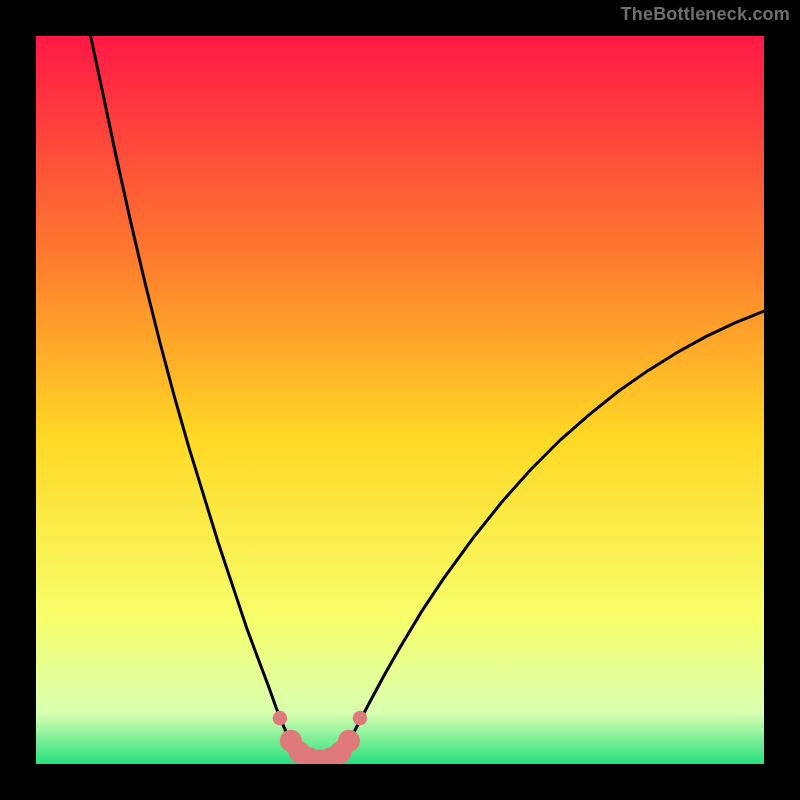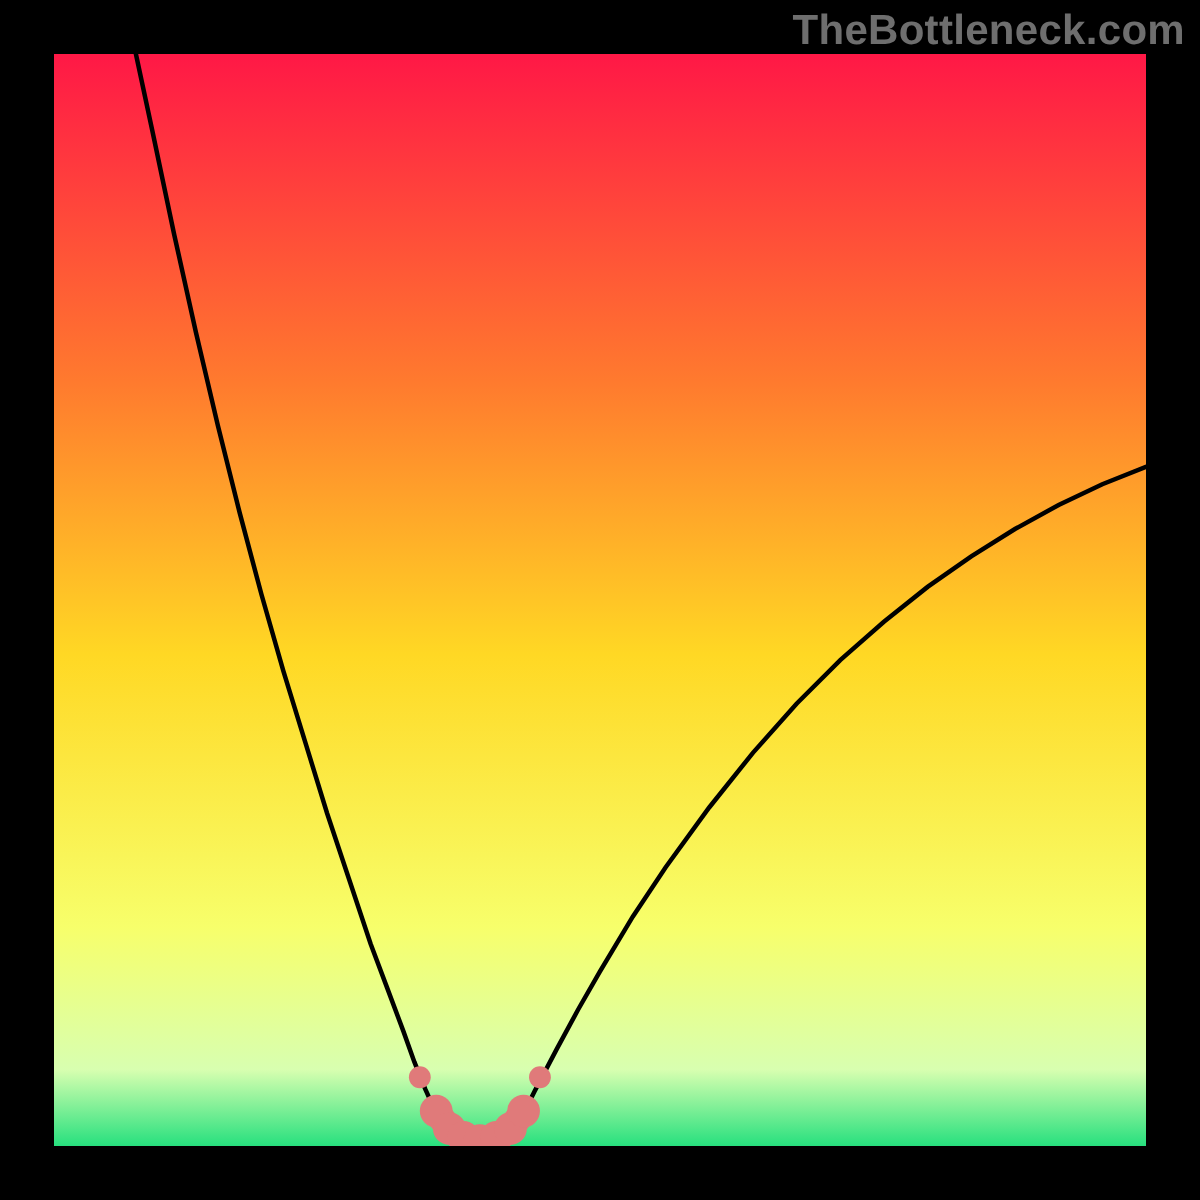--- a/index.html
+++ b/index.html
@@ -15,21 +15,21 @@
     position: relative;
     width: 800px;
     height: 800px;
     background: #000000;
   }
   .watermark {
     position: absolute;
     top: 4px;
     right: 10px;
     color: #6e6e6e;
-    font-size: 28px;
+    font-size: 18px;
     font-weight: 600;
     letter-spacing: 0.2px;
   }
   .plot {
     position: absolute;
     left: 36px;
     top: 36px;
     width: 728px;
     height: 728px;
   }

